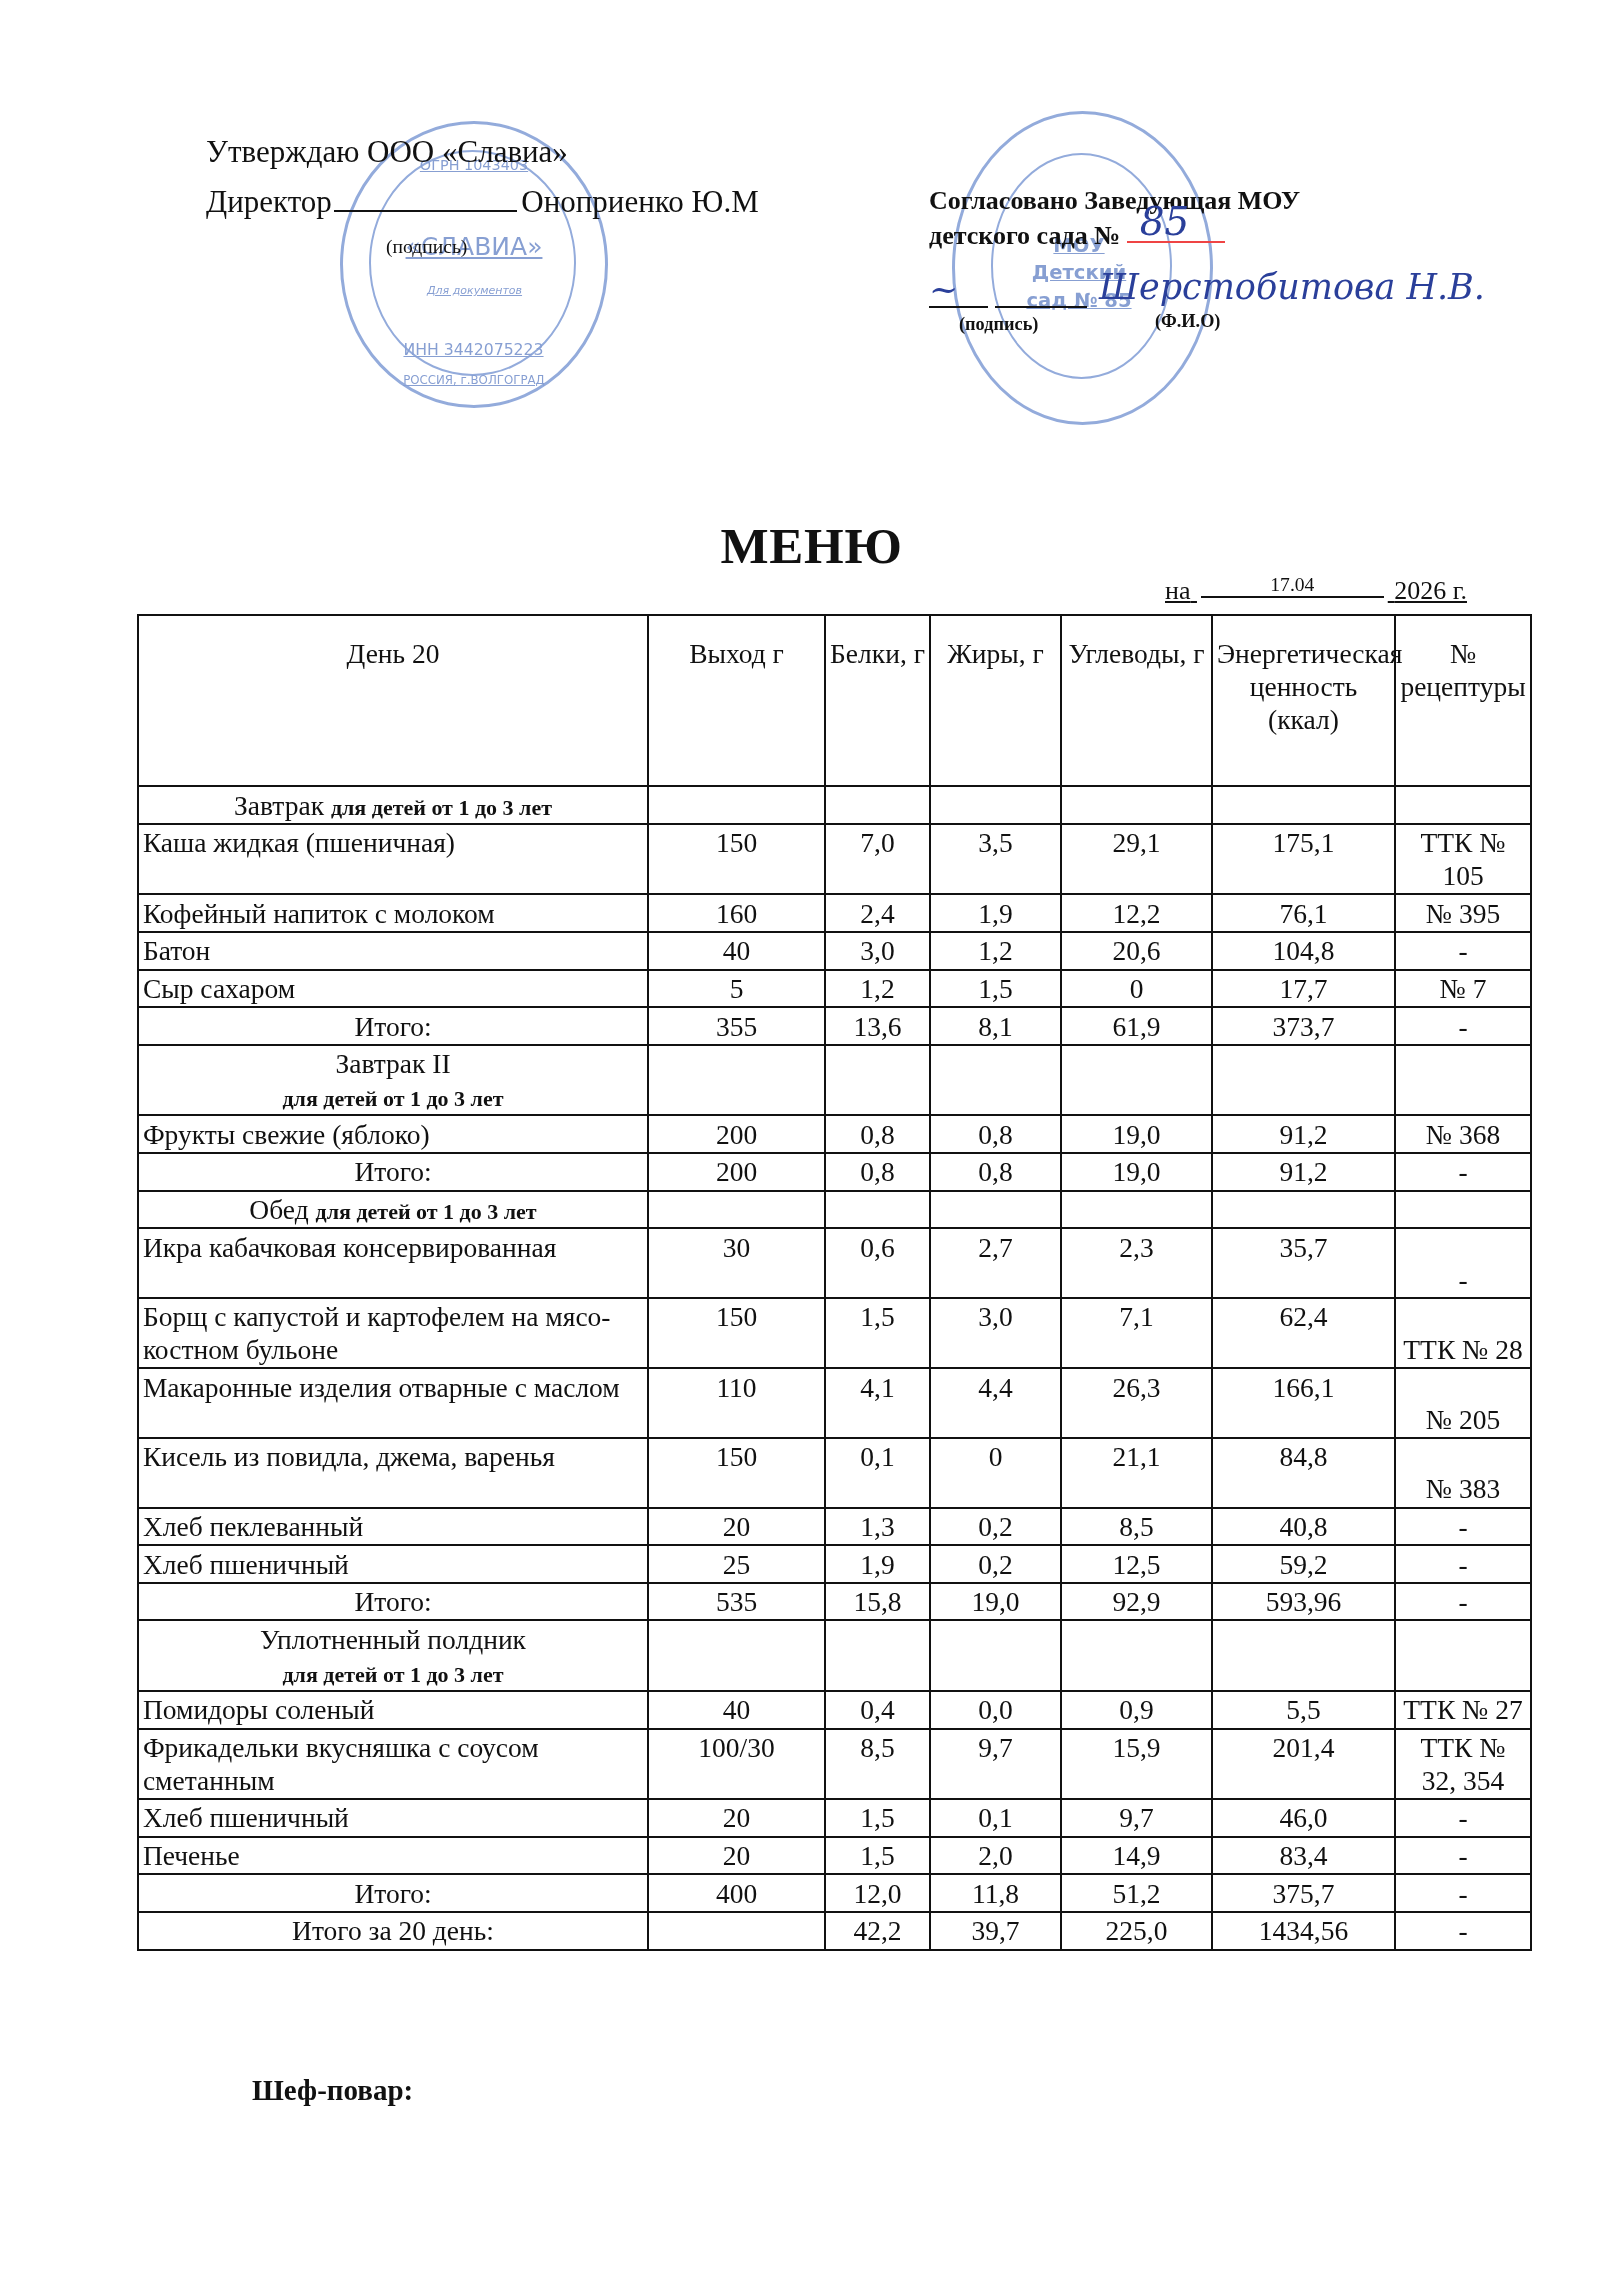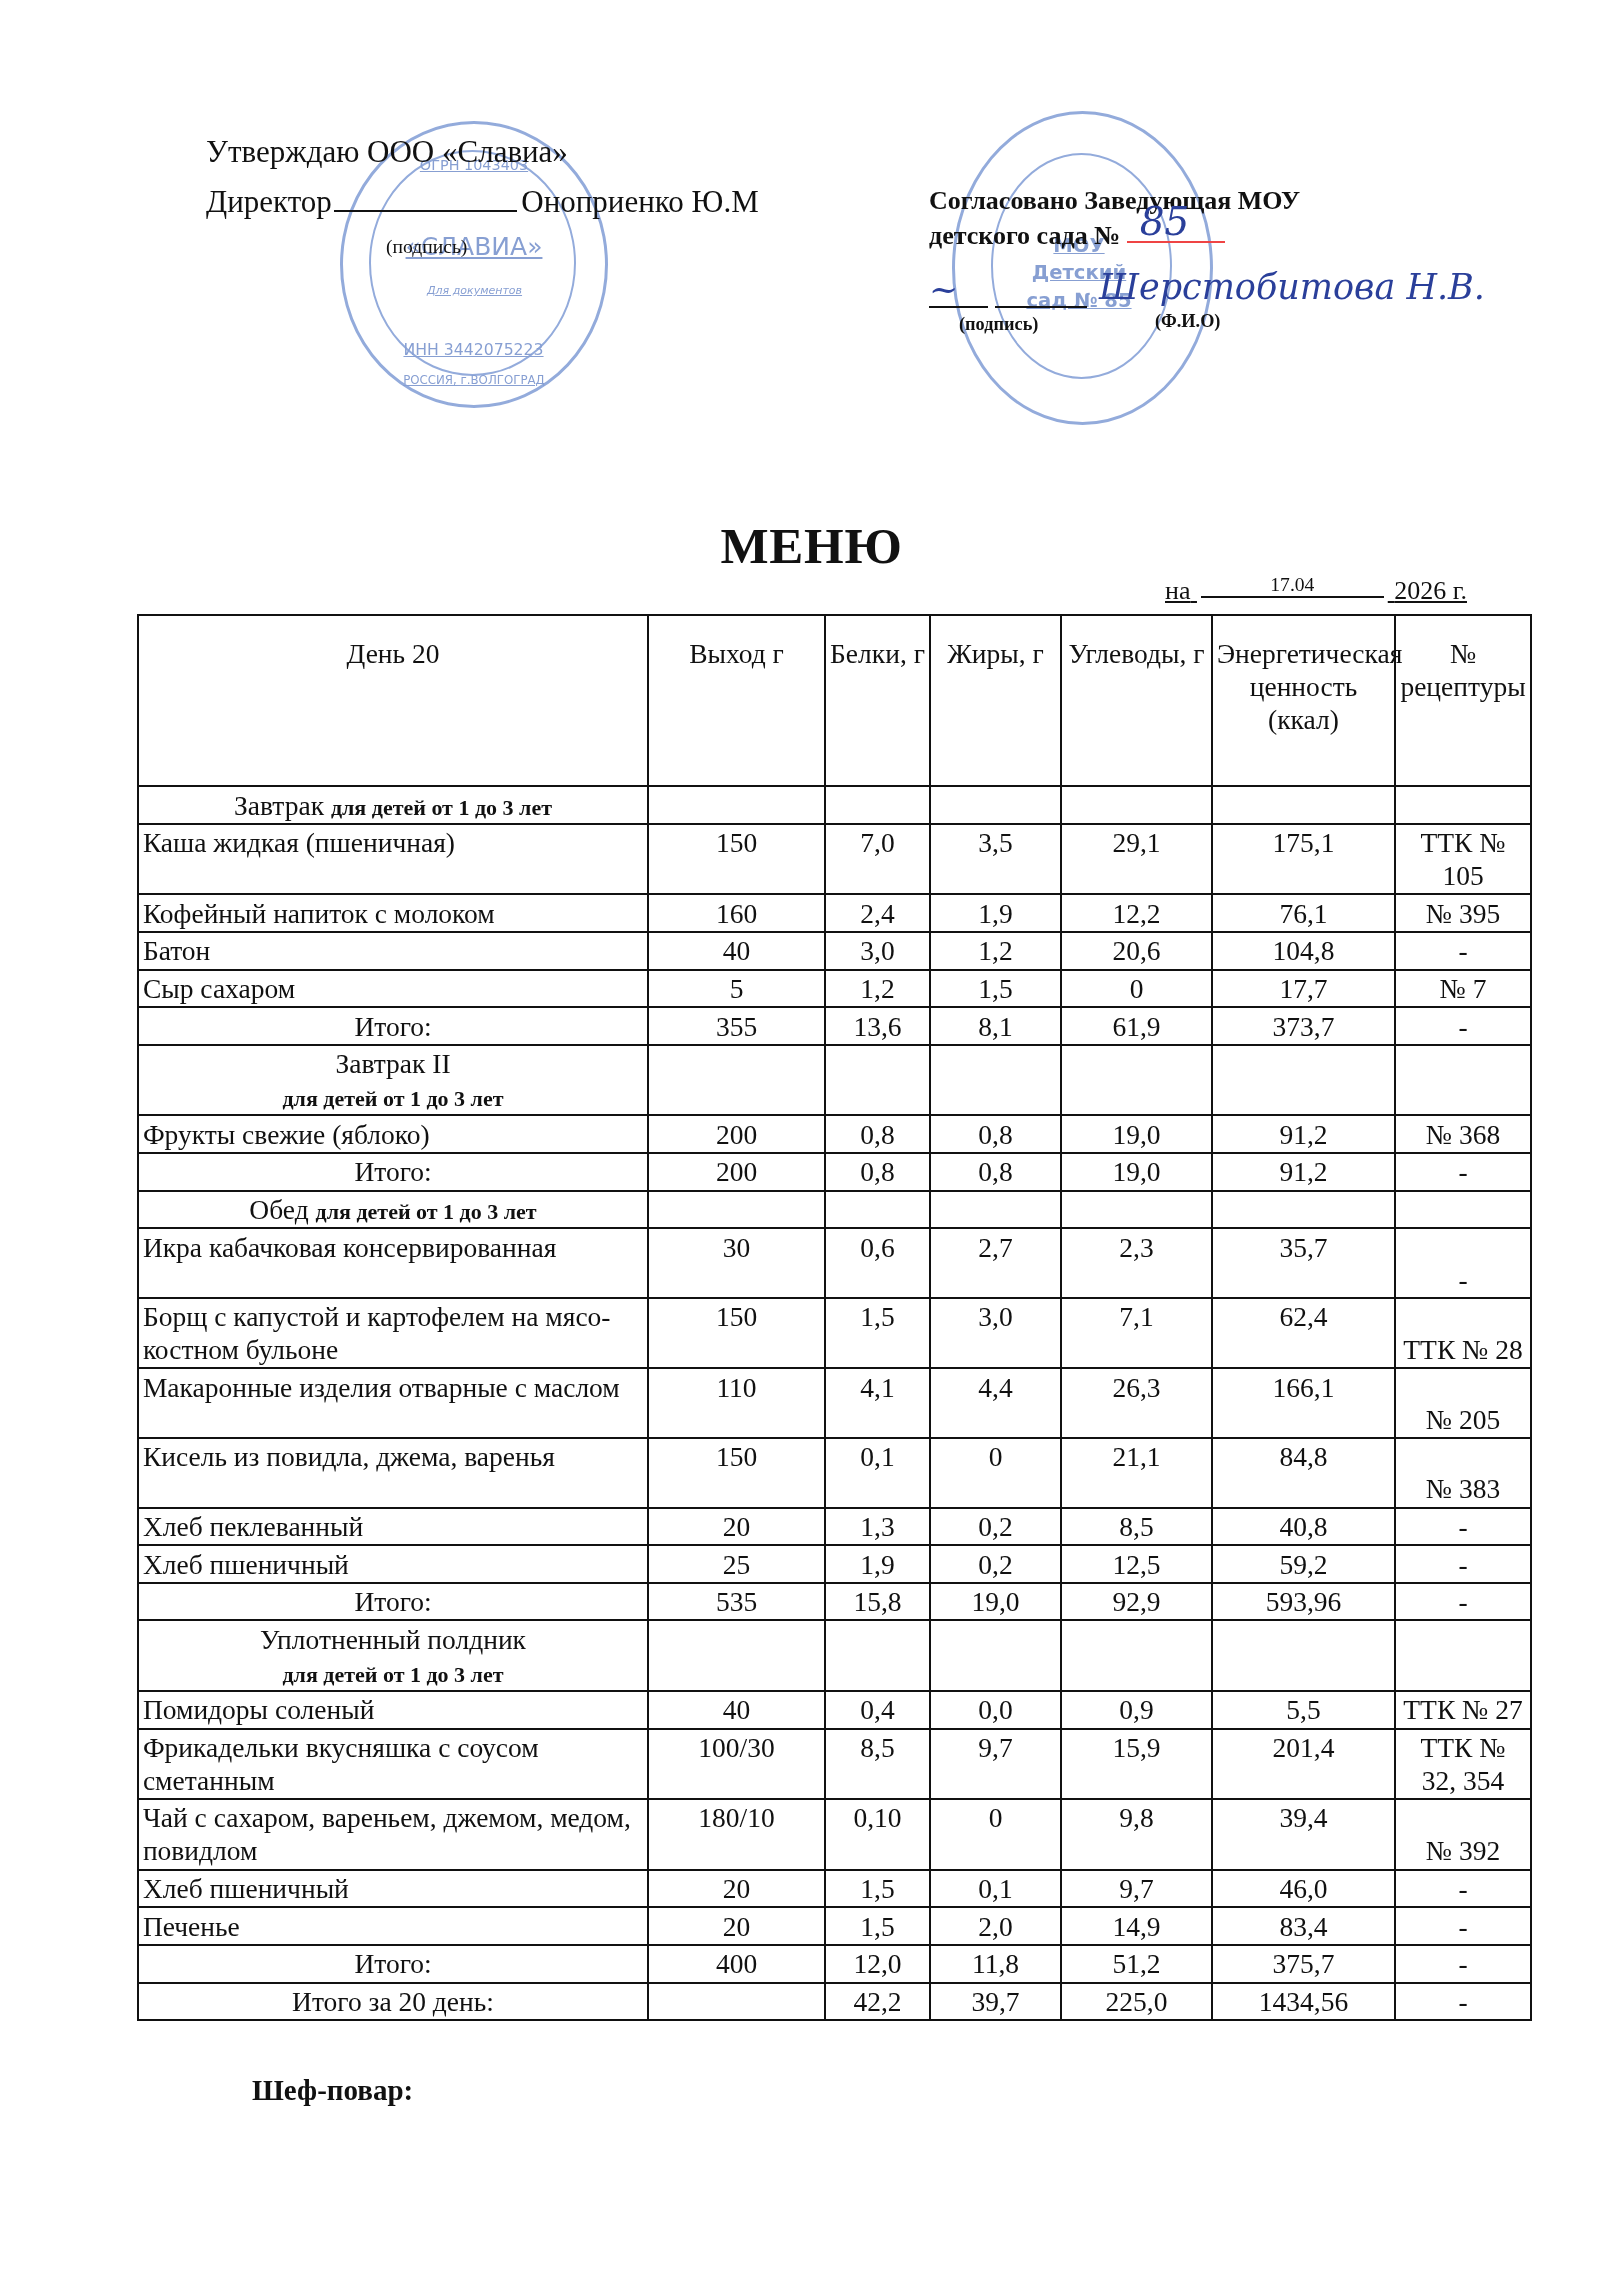--- a/index.html
+++ b/index.html
@@ -301,29 +301,20 @@
       </tr>
       <tr class="h2">
         <td class="c-name">Фрикадельки вкусняшка с соусом сметанным</td>
         <td class="c-num">100/30</td>
         <td class="c-num">8,5</td>
         <td class="c-num">9,7</td>
         <td class="c-num">15,9</td>
         <td class="c-num">201,4</td>
         <td class="c-rec">ТТК № 32, 354</td>
       </tr>
-      <tr class="h2">
-        <td class="c-name">Чай с сахаром, вареньем, джемом, медом, повидлом</td>
-        <td class="c-num">180/10</td>
-        <td class="c-num">0,10</td>
-        <td class="c-num">0</td>
-        <td class="c-num">9,8</td>
-        <td class="c-num">39,4</td>
-        <td class="c-rec">№ 392</td>
-      </tr>
       <tr class="h1">
         <td class="c-name">Хлеб пшеничный</td>
         <td class="c-num">20</td>
         <td class="c-num">1,5</td>
         <td class="c-num">0,1</td>
         <td class="c-num">9,7</td>
         <td class="c-num">46,0</td>
         <td class="c-rec">-</td>
       </tr>
       <tr class="h1">

